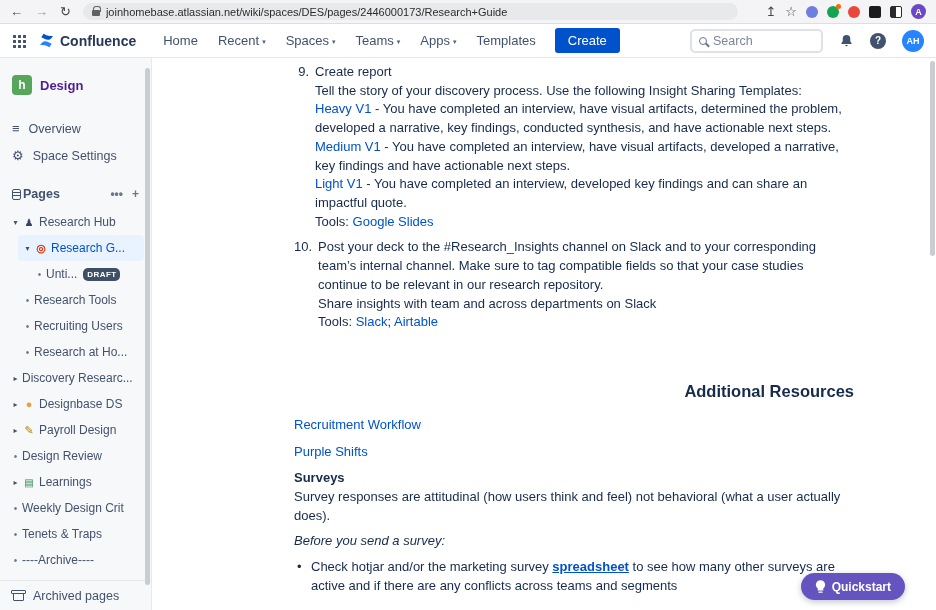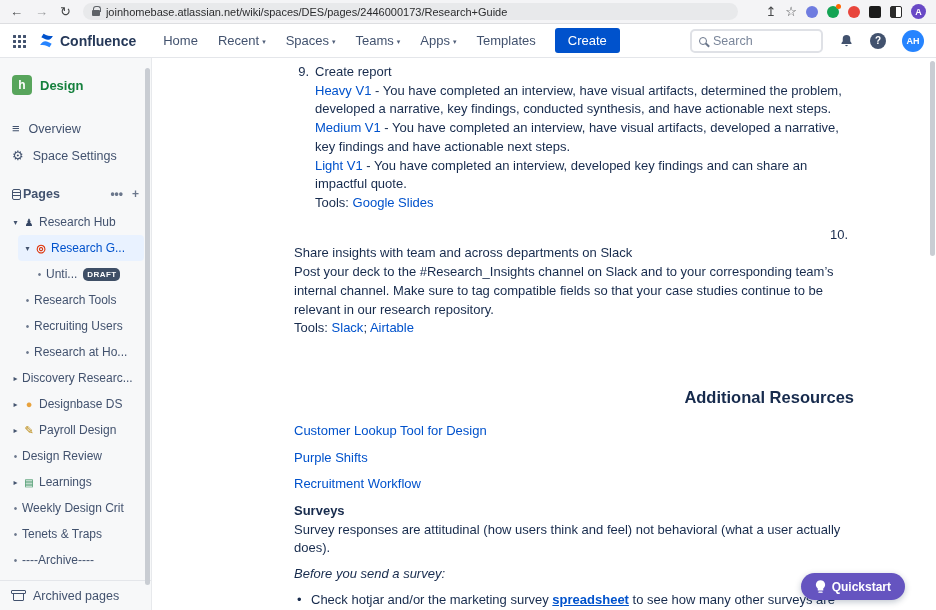--- a/index.html
+++ b/index.html
@@ -55,21 +55,21 @@
             font-weight:700; display:flex; align-items:center; justify-content:center; margin-left:10px; }
 
   
   .main { display:flex; height:552px; }
 
   
   .sidebar { width:152px; flex:0 0 auto; background:#F7F8F9; border-right:1px solid #E7E9EC; position:relative; }
   .space-header { display:flex; align-items:center; gap:8px; padding:17px 12px 6px 12px; }
   .space-avatar { width:20px; height:20px; border-radius:4px; background:#58A55C; color:#fff;
                   font-size:12px; font-weight:700; display:flex; align-items:center; justify-content:center; }
-  .space-name { font-size:13px; font-weight:700; color:#15803d; }
+  .space-name { font-size:13px; font-weight:700; color:#4c1d95; }
   .side-nav { margin-top:14px; }
   .side-row { display:flex; align-items:center; gap:9px; height:27px; padding:0 12px;
               font-size:12.5px; color:#42526E; font-weight:500; cursor:pointer; }
   .ov-icon { font-size:13px; color:#42526E; line-height:1; }
   .gear-icon { font-size:13px; color:#42526E; line-height:1; }
   .pages-row { display:flex; align-items:center; gap:2px; height:26px; padding:0 12px; margin-top:12px;
                font-size:12.5px; color:#42526E; font-weight:600; }
   .doc-icon { width:9px; height:11px; border:1.5px solid #42526E; border-radius:2px; flex:0 0 auto;
               background:linear-gradient(#F7F8F9 2px,#42526E 2px,#42526E 3px,#F7F8F9 3px,#F7F8F9 5px,#42526E 5px,#42526E 6px,#F7F8F9 6px); }
   .pages-actions { margin-left:auto; display:flex; gap:9px; color:#6B778C; font-size:12px; }
@@ -97,21 +97,21 @@
                       border:1.5px solid #42526E; border-radius:1px; }
   .side-scroll { position:absolute; top:10px; right:1px; width:5px; height:517px;
                  background:#C9CDD3; border-radius:3px; }
 
   
   .content { flex:1; position:relative; background:#fff; overflow:hidden; }
   .doc { margin-left:142px; padding-top:5px; width:560px; font-size:13px; line-height:1.44; color:#172B4D; }
   .doc p { margin:0; }
   .olitem { display:flex; }
   .olitem .num { min-width:15px; text-align:right; margin-right:6px; flex:0 0 auto; }
-  .item10 { margin-top:13px;flex-direction:column; }
+  .item10 { margin-top:7px; }
   h3.section { font-size:16.5px; font-weight:600; color:#172B4D; margin-top:48px; margin-bottom:12px;text-align:right; }
   .plink { margin-bottom:8px !important; }
   .link { color:#0052CC; cursor:pointer; }
   .underline { text-decoration:underline;font-weight:bold; }
   .bold { font-weight:700; }
   .spaced { margin-top:7px !important;font-style:italic; }
   ul.bullets { list-style:none; margin-top:7px; }
   ul.bullets li { position:relative; padding-left:17px; margin-bottom:3px; }
   ul.bullets li::before { content:"\2022"; position:absolute; left:3px; }
   .page-scroll { position:absolute; top:3px; right:1px; width:5px; height:195px;
@@ -289,40 +289,40 @@
     <div class="side-scroll"></div>
   </aside>
 
   <div class="content">
     <div class="doc">
 
       <div class="olitem">
         <div class="num">9.</div>
         <div class="ibody">
           <p>Create report</p>
+          <p>Tell the story of your discovery process.  Use the following Insight Sharing Templates:</p>
           <p><span class="link">Heavy V1</span><span> - You have completed an interview, have visual artifacts, determined the problem, developed a narrative, key findings, conducted synthesis, and have actionable next steps.</span></p>
           <p><span class="link">Medium V1</span><span> - You have completed an interview, have visual artifacts, developed a narrative, key findings and have actionable next steps.</span></p>
           <p><span class="link">Light V1</span><span> - You have completed an interview, developed key findings and can share an impactful quote.</span></p>
           <p><span>Tools: </span><span class="link">Google Slides</span></p>
         </div>
       </div>
 
       <div class="olitem item10">
         <div class="num">10.</div>
         <div class="ibody">
+          <p>Post your deck to the #Research_Insights channel on Slack and to your corresponding team’s internal channel. Make sure to tag compatible fields so that your case studies continue to be relevant in our research repository.</p>
           <p>Share insights with team and across departments on Slack</p>
-          <p>Post your deck to the #Research_Insights channel on Slack and to your corresponding team’s internal channel. Make sure to tag compatible fields so that your case studies continue to be relevant in our research repository.</p>
           <p><span>Tools: </span><span class="link">Slack</span><span>; </span><span class="link">Airtable</span></p>
         </div>
       </div>
 
       <h3 class="section">Additional Resources</h3>
-      <p class="plink"><a class="link">Customer Lookup Tool for Design</a></p>
+      <p class="plink"><a class="link">Recruitment Workflow</a></p>
       <p class="plink"><a class="link">Purple Shifts</a></p>
-      <p class="plink"><a class="link">Recruitment Workflow</a></p>
 
       <p class="bold">Surveys</p>
       <p>Survey responses are attitudinal (how users think and feel) not behavioral (what a user actually does).</p>
       <p class="spaced">Before you send a survey:</p>
       <ul class="bullets">
         <li><span>Check hotjar and/or the marketing survey </span><span class="link underline">spreadsheet</span><span> to see how many other surveys are active and if there are any conflicts across teams and segments</span></li>
 
       </ul>
     </div>
     <div class="page-scroll"></div>

